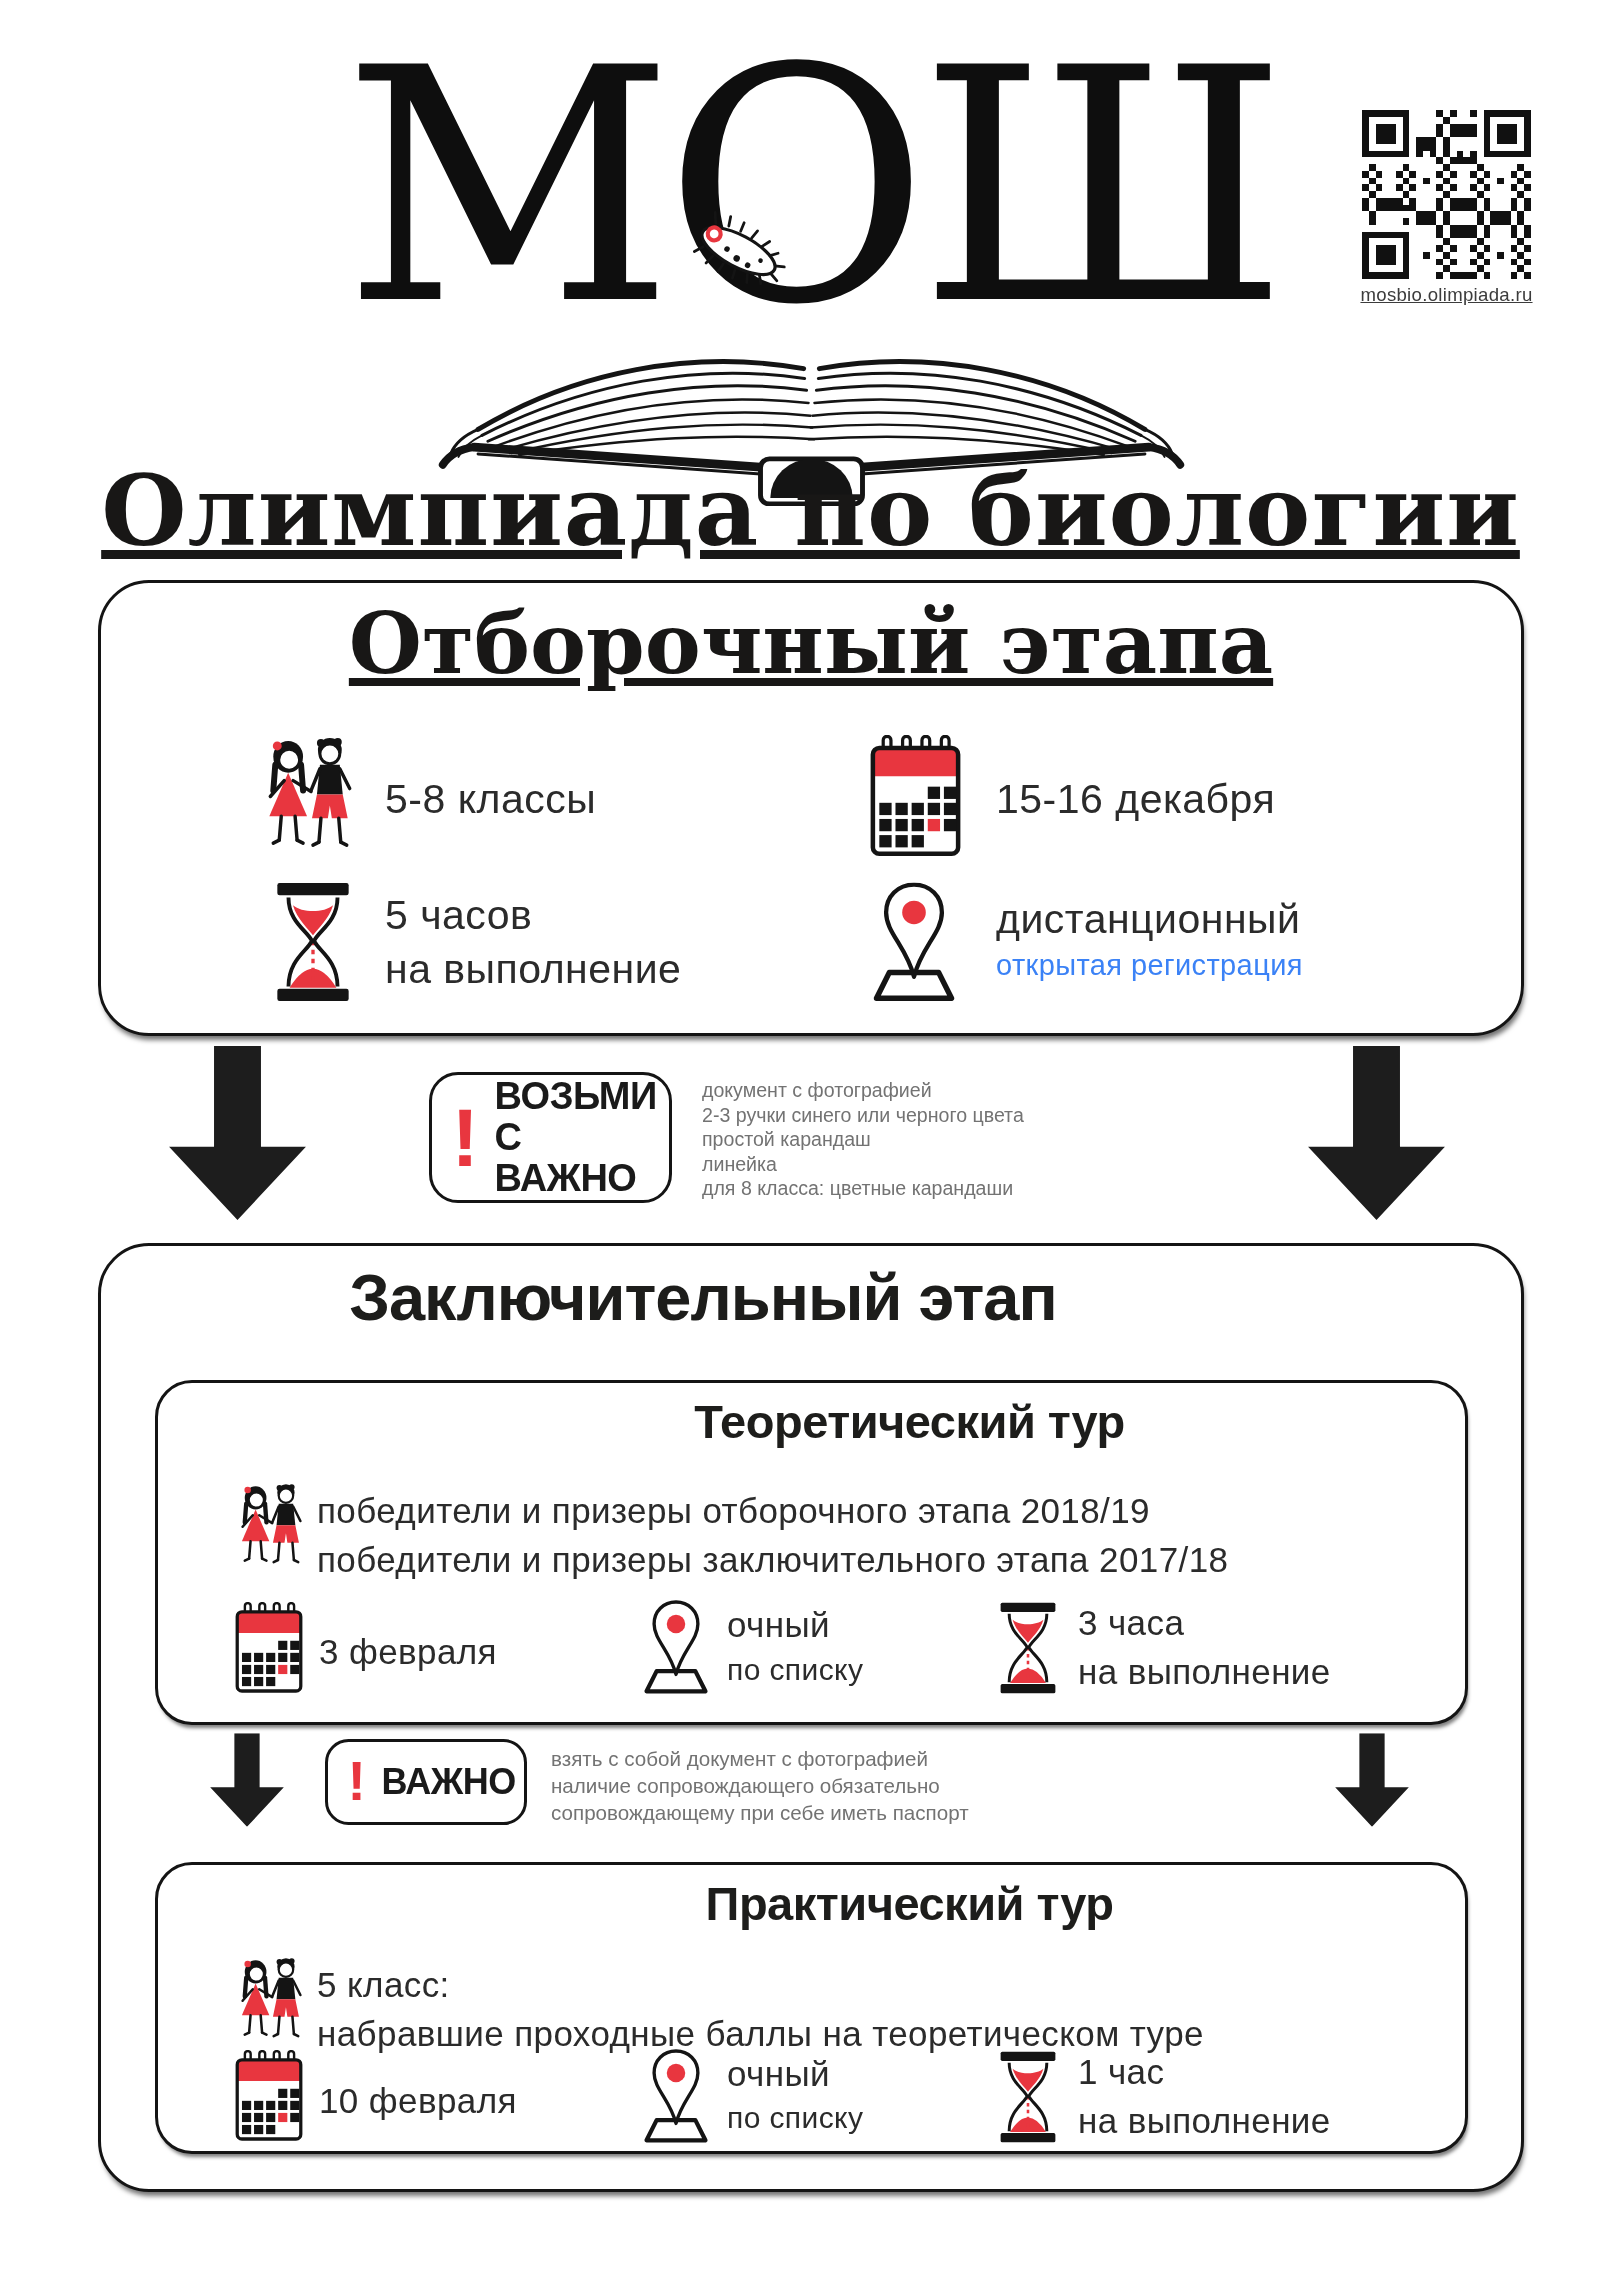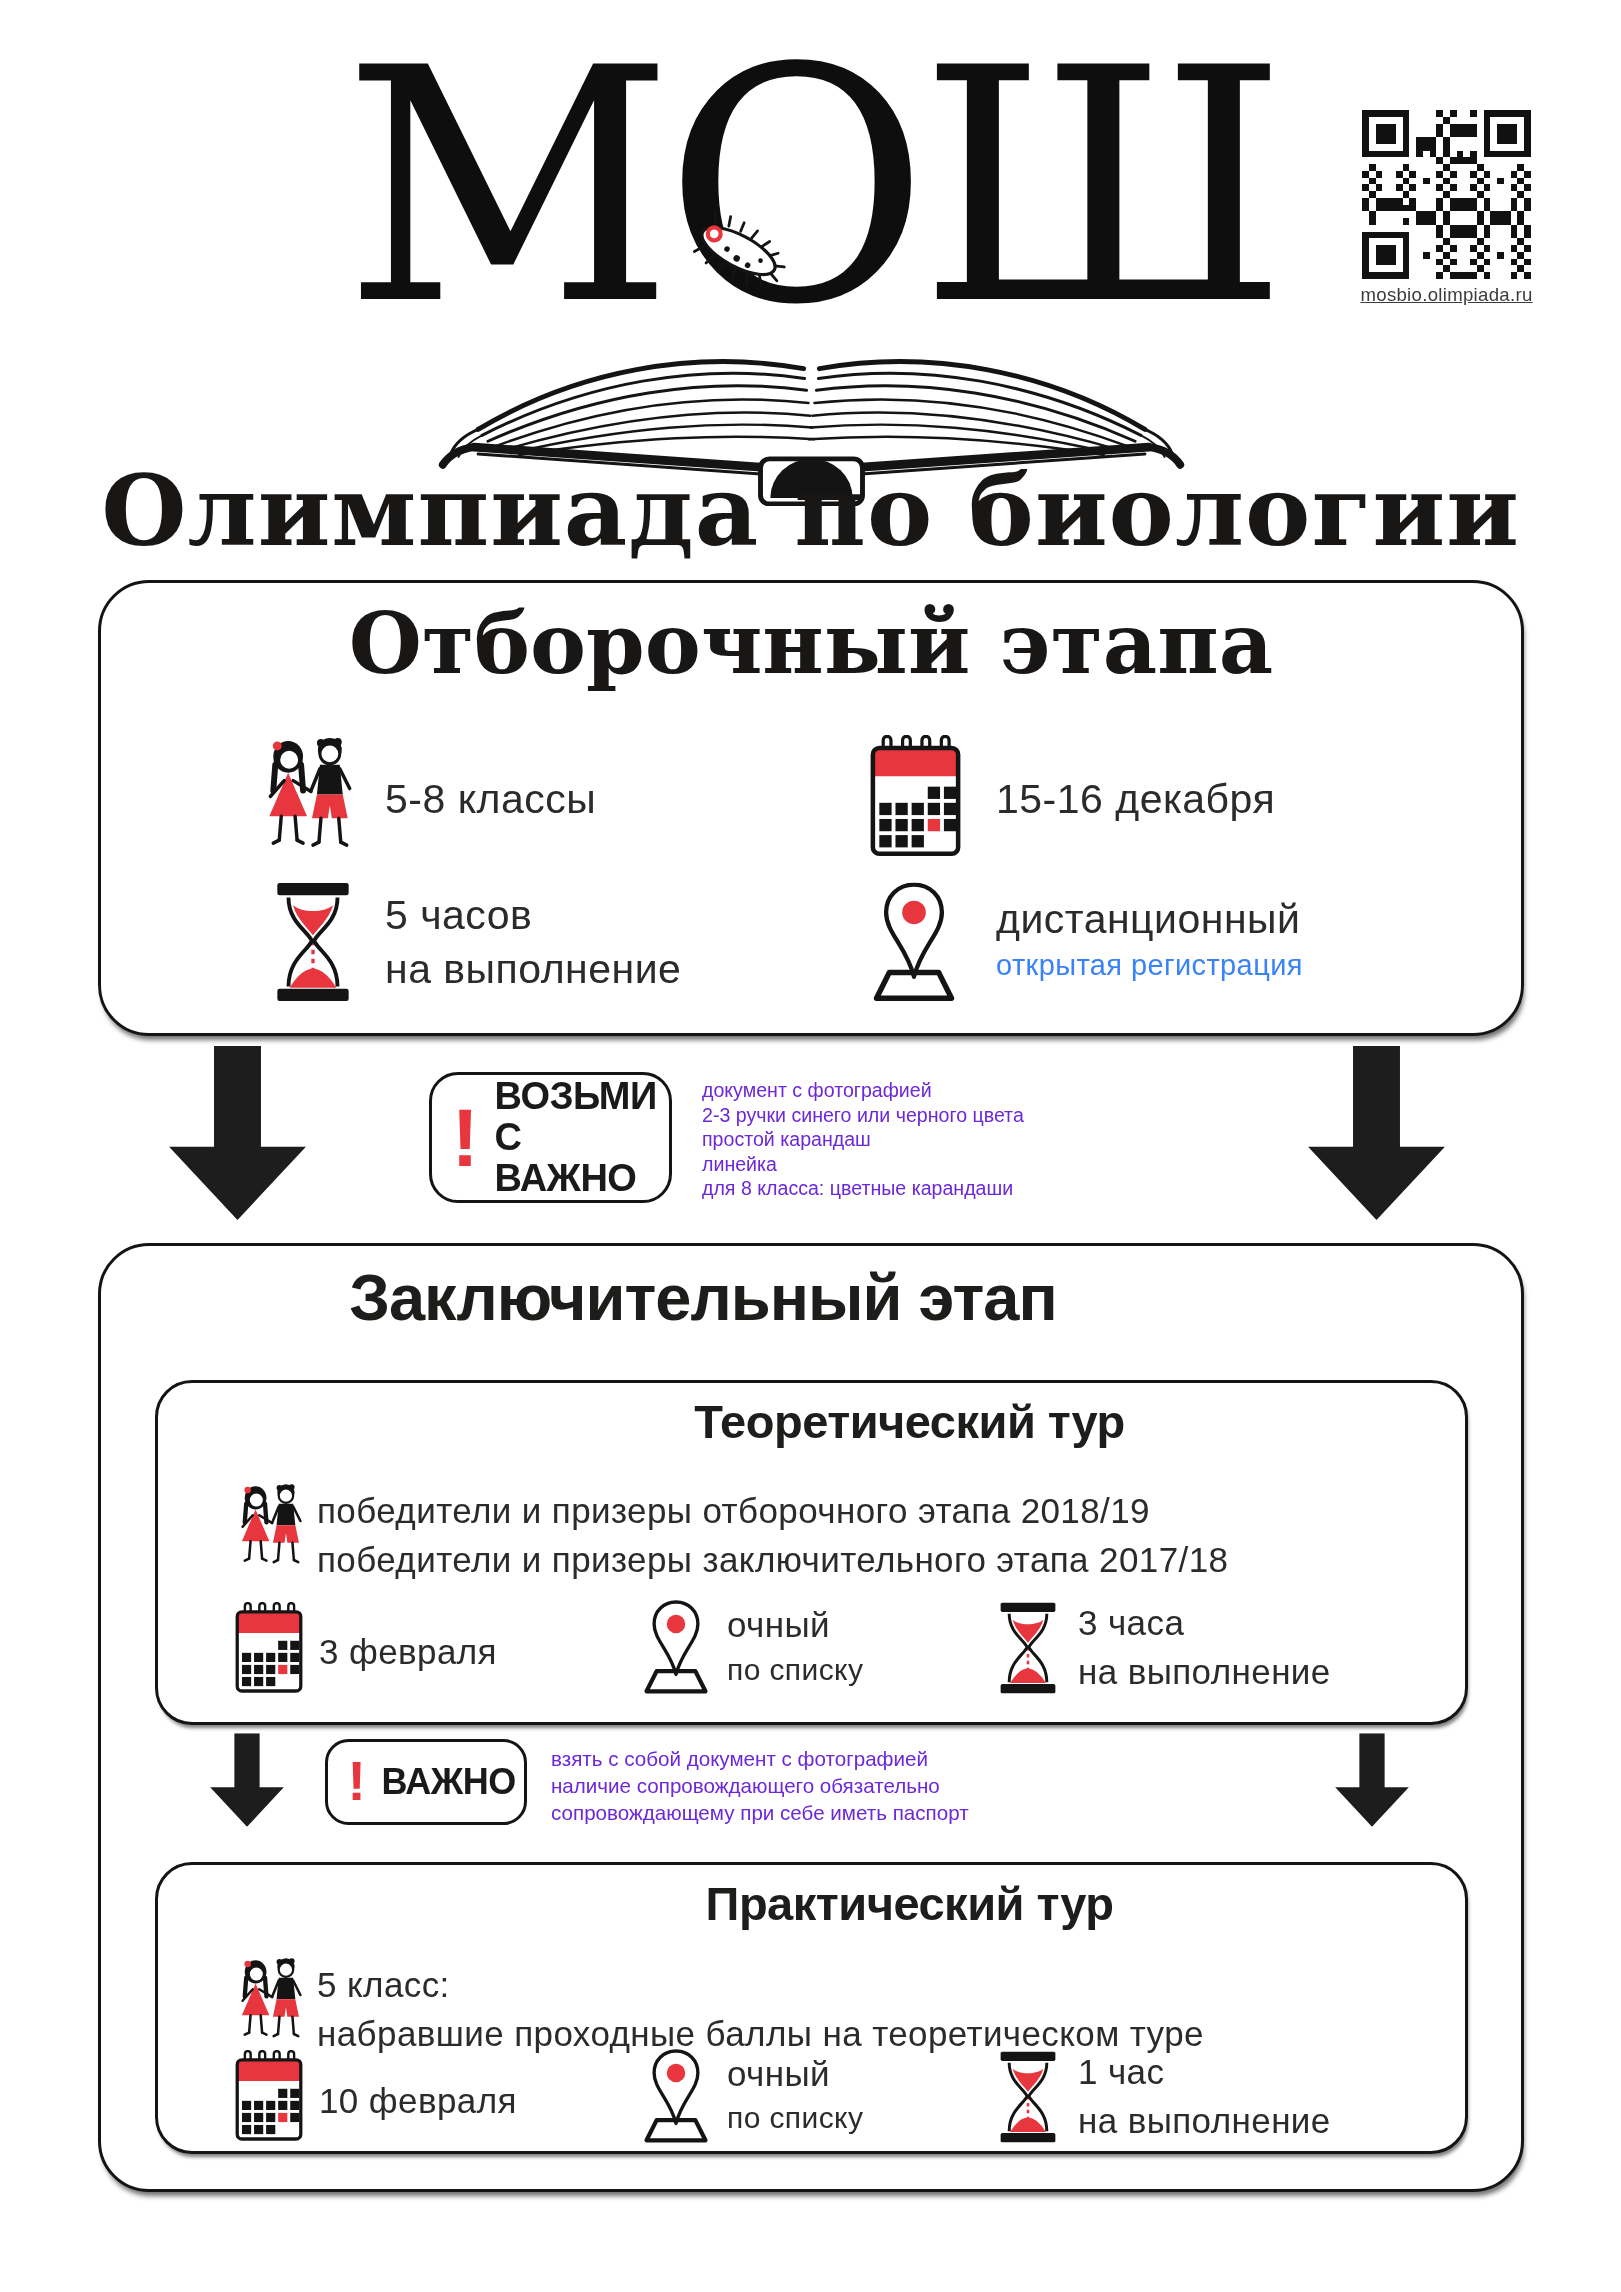--- a/index.html
+++ b/index.html
@@ -2,21 +2,21 @@
 <html><head>
 <meta charset="utf-8">
 <style>
   * { margin:0; padding:0; box-sizing:border-box; }
   html,body { background:#ffffff; }
   body {
     width:1621px; height:2293px; position:relative; overflow:hidden;
     font-family:"Liberation Sans", sans-serif; color:#1d1d1b;
   }
   .abs { position:absolute; }
-  .serif { font-family:"DejaVu Serif", serif; font-weight:700; }
+  .serif { font-family:"DejaVu Serif", serif; font-weight:700;text-decoration:underline; }
 
   
   .logo {
     left:0; right:0; top:25.5px; text-align:center;
     font-family:"DejaVu Serif", serif; font-weight:400;
     font-size:323px; line-height:1.0; letter-spacing:-9.8px; color:#0e0e0e;
   }
   .qr-wrap { left:1362px; top:110px; width:169px; height:169px; }
   .qr-wrap svg { width:100%; height:100%; }
   .qr-link {
@@ -50,21 +50,21 @@
   
   .badge {
     background:#fff; border:3.4px solid #141414;
     display:flex; align-items:center; padding:0 19.6px; gap:15.7px;
   }
   .badge-bring { border-radius:29px; }
   .badge-imp   { border-radius:23.5px; }
   .excl { color:var(--red); font-weight:700; line-height:.9; }
   .badge-txt { font-weight:700; color:#1a1a1a; letter-spacing:-0.5px; }
 
-  .checklist { color:#6d28d9; }
+  .checklist { color:#737373; }
   .checklist div { white-space:nowrap; }
   :root { --red:#e8363f; }
 </style>
 </head>
 <body>
 
 <svg width="0" height="0" style="position:absolute">
   <defs>
     <symbol id="sym-kids" viewBox="0 0 92 126">
 

